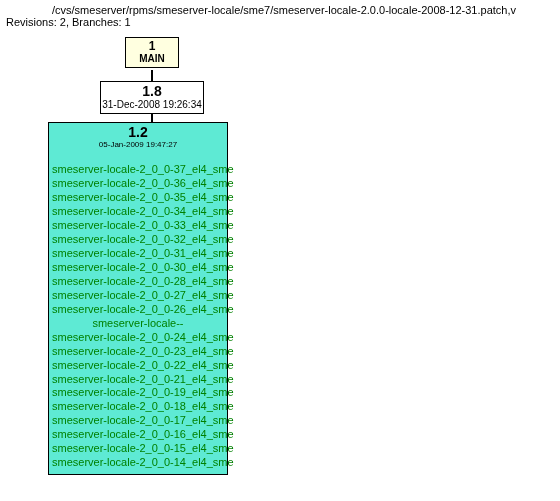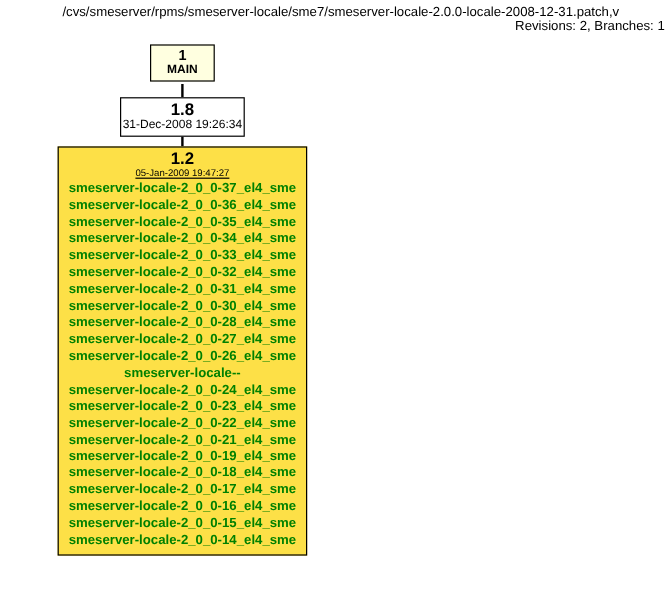--- a/index.html
+++ b/index.html
@@ -16,22 +16,21 @@
   .header-path {
     font-size: 11px;
     color: #000;
     padding: 4px 6px 0 6px;
     white-space: nowrap;
     margin-left: 46px;
   }
   .header-revs {
     font-size: 11px;
     color: #000;
-    padding: 0 6px 6px 6px;
-    text-align: right;
+    padding: 0 23px 6px 6px;
   }
   .canvas {
     position: relative;
     width: 560px;
     height: 463px;
   }
   .node {
     position: absolute;
     border: 1px solid #000;
     text-align: center;
@@ -70,39 +69,38 @@
     line-height: 1.1;
   }
   .rev11 .date {
     font-size: 10px;
     line-height: 1.1;
   }
   
   .rev12 {
     left: 48px;
     top: 88px;
-    width: 208px;
-    background: #fde047;
+    width: 180px;
+    background: #5eead4;
     padding: 2px 3px 4px 3px;
   }
   .rev12 .num {
     font-size: 14px;
     font-weight: bold;
     line-height: 1.1;
   }
   .rev12 .date {
     font-size: 8px;
     line-height: 1.2;
-    margin-bottom: 1px;
-    text-decoration: underline;
+    margin-bottom: 13px;
   }
   .rev12 .tag {
     font-size: 11px;
     color: #008000;
-    font-weight: bold;
+    font-weight: normal;
     line-height: 1.27;
     white-space: nowrap;
   }
   
   .vline {
     position: absolute;
     width: 2px;
     background: #000;
   }
   .line-a { left: 151px; top: 36px; height: 11px; }

